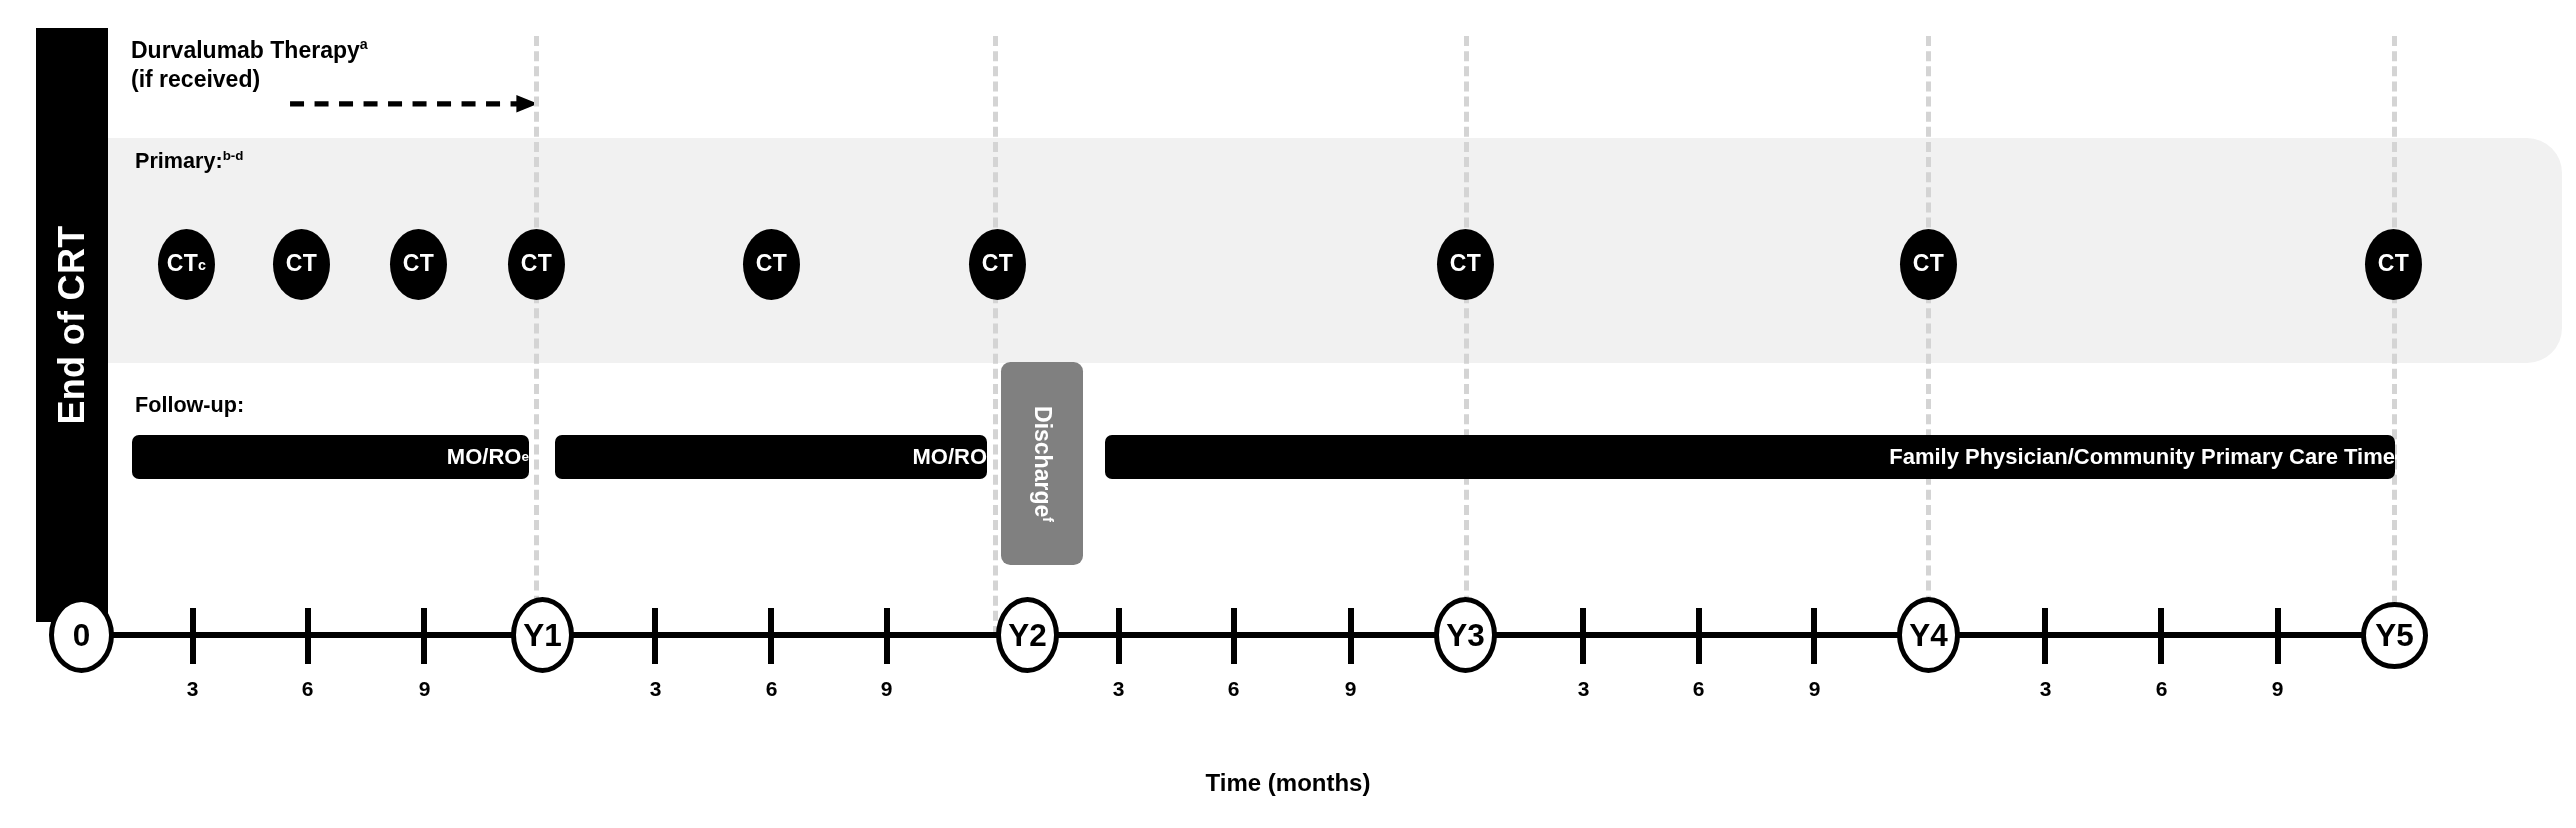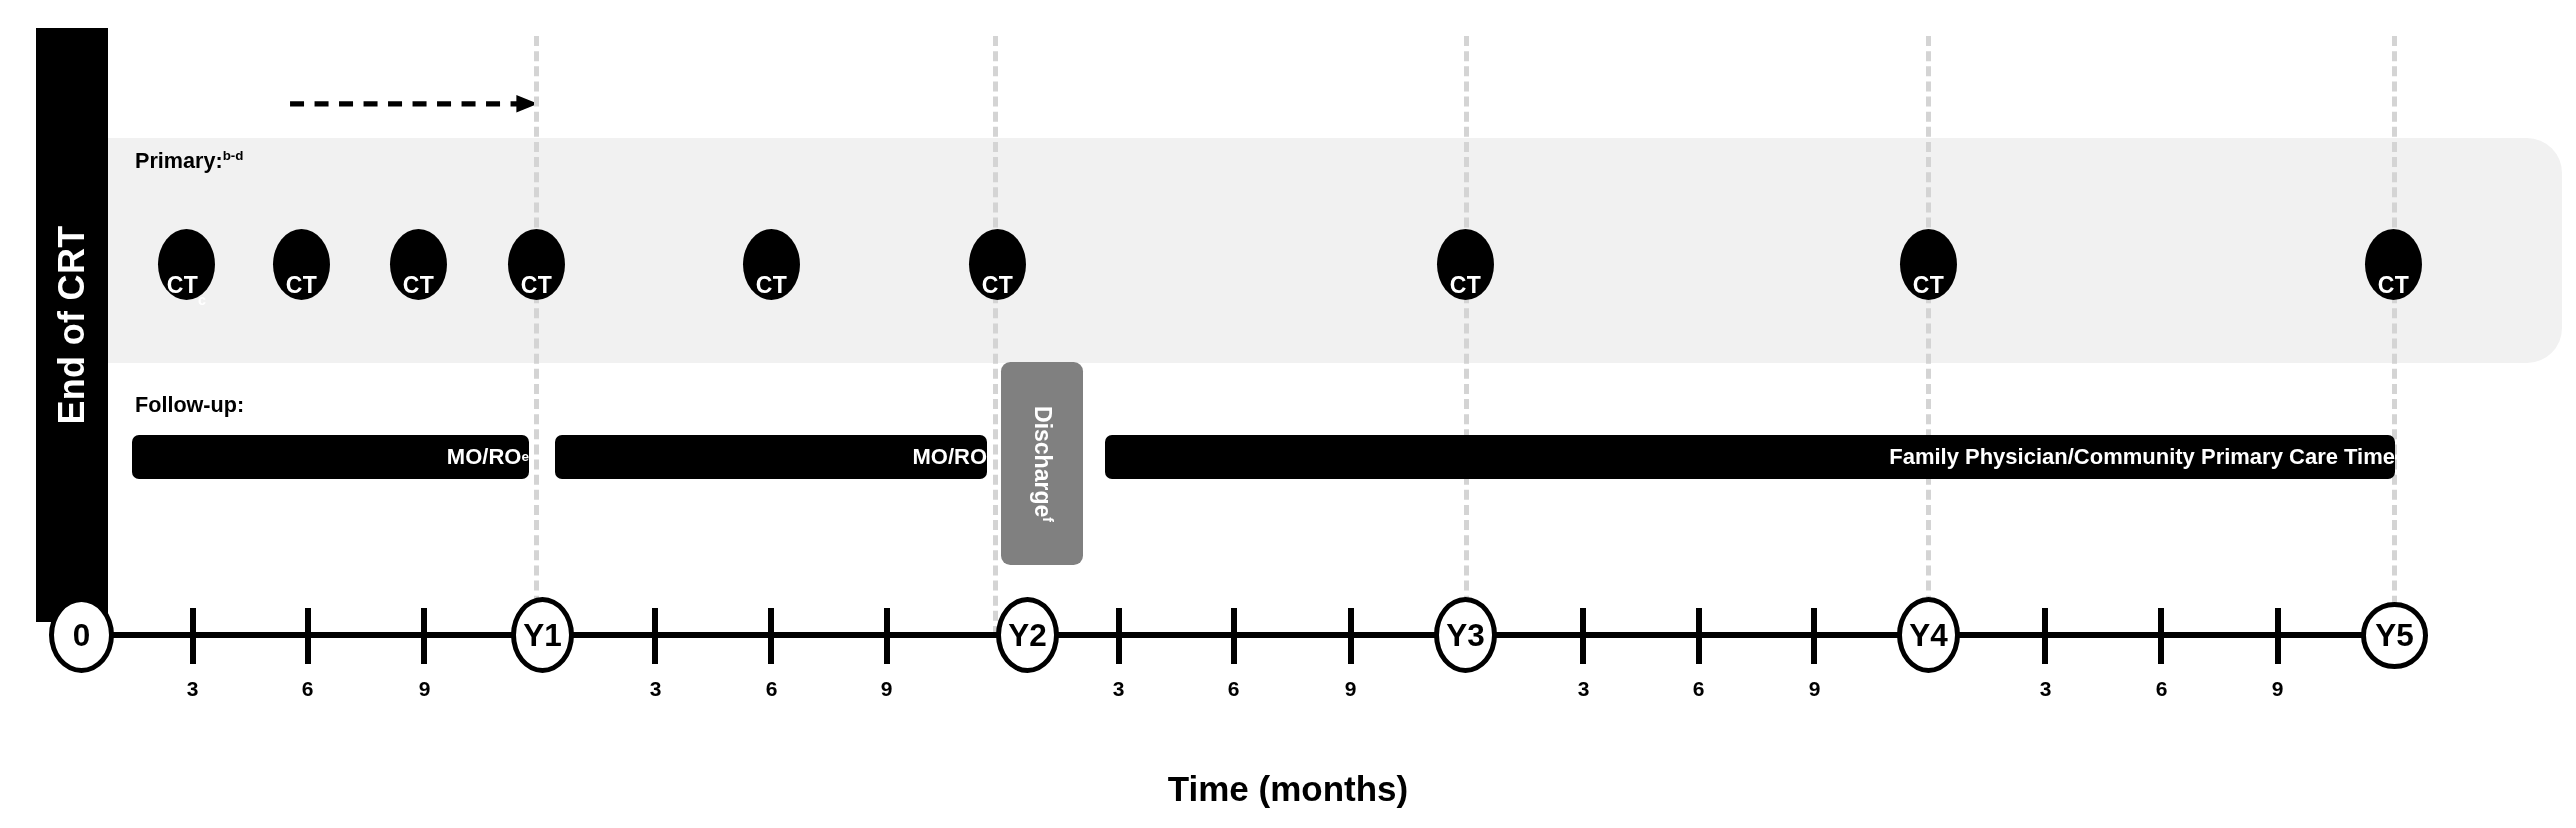--- a/index.html
+++ b/index.html
@@ -25,21 +25,21 @@
   .durva-arrow{position:absolute;left:290px;top:95px;width:248px;height:17.5px;}
 
   
   .imaging-band{position:absolute;left:108px;top:138px;width:2454px;height:225px;
                 background:#f1f1f1;border-radius:0 35px 35px 0;}
   .imaging-label{position:absolute;left:135px;top:148px;font-size:21.6px;
                  font-weight:bold;color:#000;white-space:nowrap;}
 
   
   .ct{position:absolute;top:229px;width:57px;height:71px;border-radius:50%;
-      background:#000000;color:#ffffff;display:flex;align-items:flex-end;
+      background:#000000;color:#ffffff;display:flex;align-items:center;
       justify-content:center;font-size:23px;font-weight:bold;letter-spacing:0.3px;}
   .ct span.lbl{display:inline-block;transform:translateY(-0.6px);}
 
   
   .followup-label{position:absolute;left:135px;top:392px;font-size:21.6px;
                   font-weight:bold;color:#000;white-space:nowrap;text-align:right;}
   .fu-bar{position:absolute;top:435px;height:44px;background:#000000;
           border-radius:7px;color:#ffffff;display:flex;align-items:center;
           justify-content:flex-end;font-size:22px;font-weight:bold;}
 
@@ -55,31 +55,35 @@
 
   
   .axis-line{position:absolute;top:632px;height:6.4px;background:#000000;}
   .tick{position:absolute;top:608px;width:5.8px;height:56px;background:#000000;}
   .tick-label{position:absolute;top:677px;font-size:21px;font-weight:bold;
               color:#000;text-align:center;width:35px;}
   .node{position:absolute;border:5.8px solid #000000;border-radius:50%;
         background:#ffffff;display:flex;align-items:center;justify-content:center;
         font-size:31.5px;font-weight:bold;color:#000000;box-sizing:border-box;}
   .axis-title{position:absolute;top:769px;width:100%;text-align:center;
-              font-size:35px;font-weight:bold;color:#000000;}
+              font-size:24px;font-weight:bold;color:#000000;}
 </style>
 </head>
 <body>
 
 <div id="stage">
 
   <div class="crt-bar">
     <div class="crt-text">End of CRT</div>
   </div>
 
+  <div class="durva">
+    <div class="l1"><span>Durvalumab Therapy</span><sup>a</sup></div>
+    <div class="l2">(if received)</div>
+  </div>
 
   <div class="durva-arrow">
     <svg width="248" height="17.5" viewBox="0 0 425 30">
       <line x1="0" y1="15" x2="392" y2="15" stroke="#000" stroke-width="9" stroke-dasharray="24 18"></line>
       <polygon points="388,0 425,15 388,30" fill="#000"></polygon>
     </svg>
   </div>
 
   <div class="imaging-band"></div>
   <div class="imaging-label"><span>Primary:</span><sup>b-d</sup></div>

